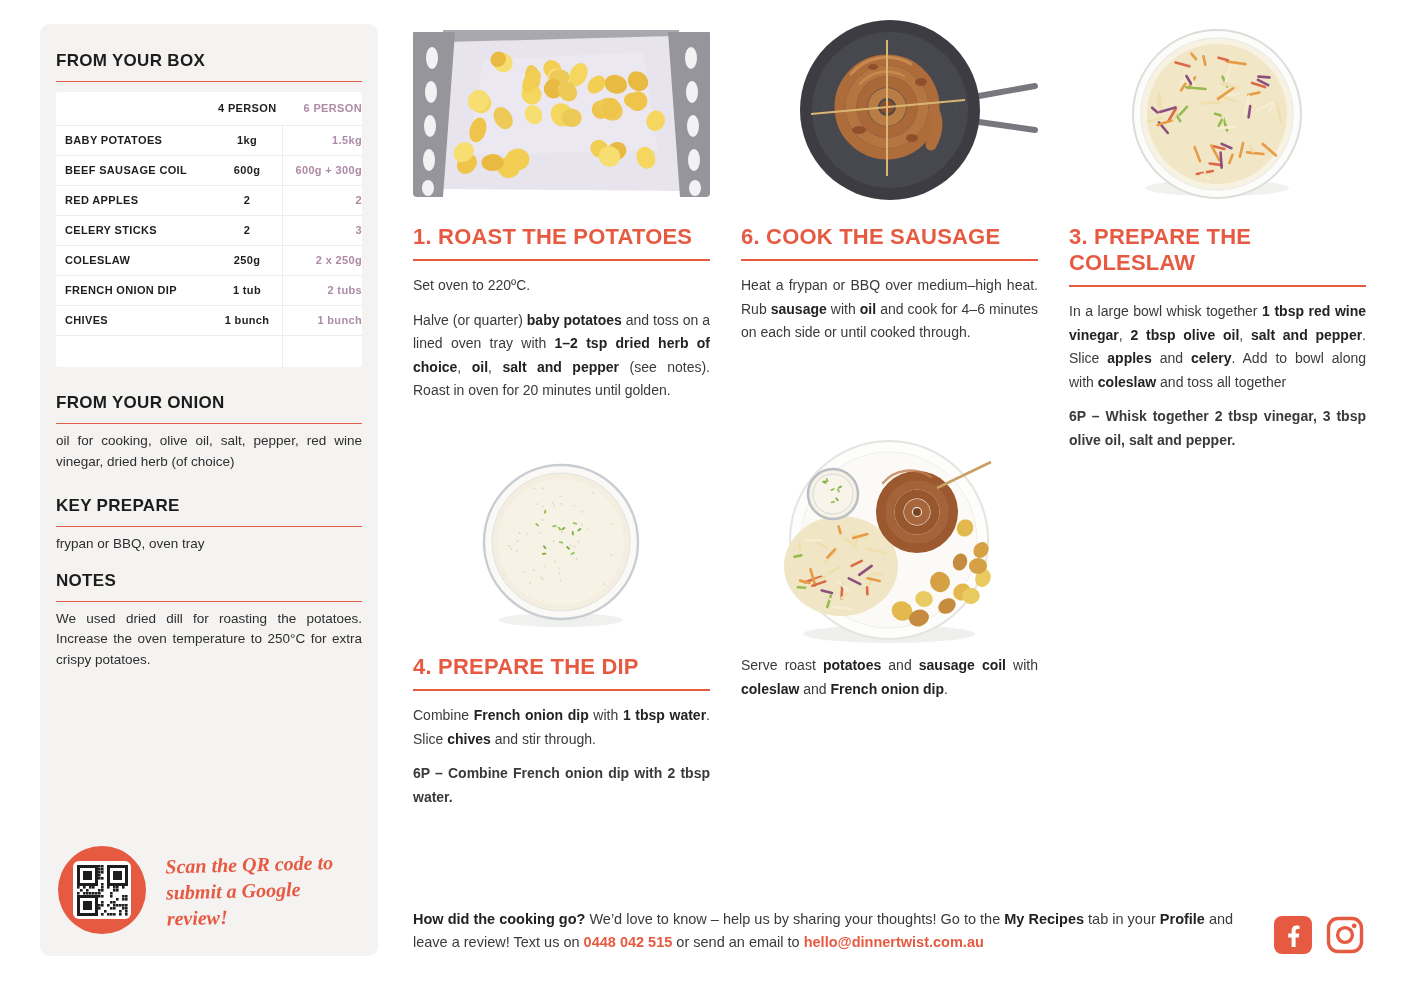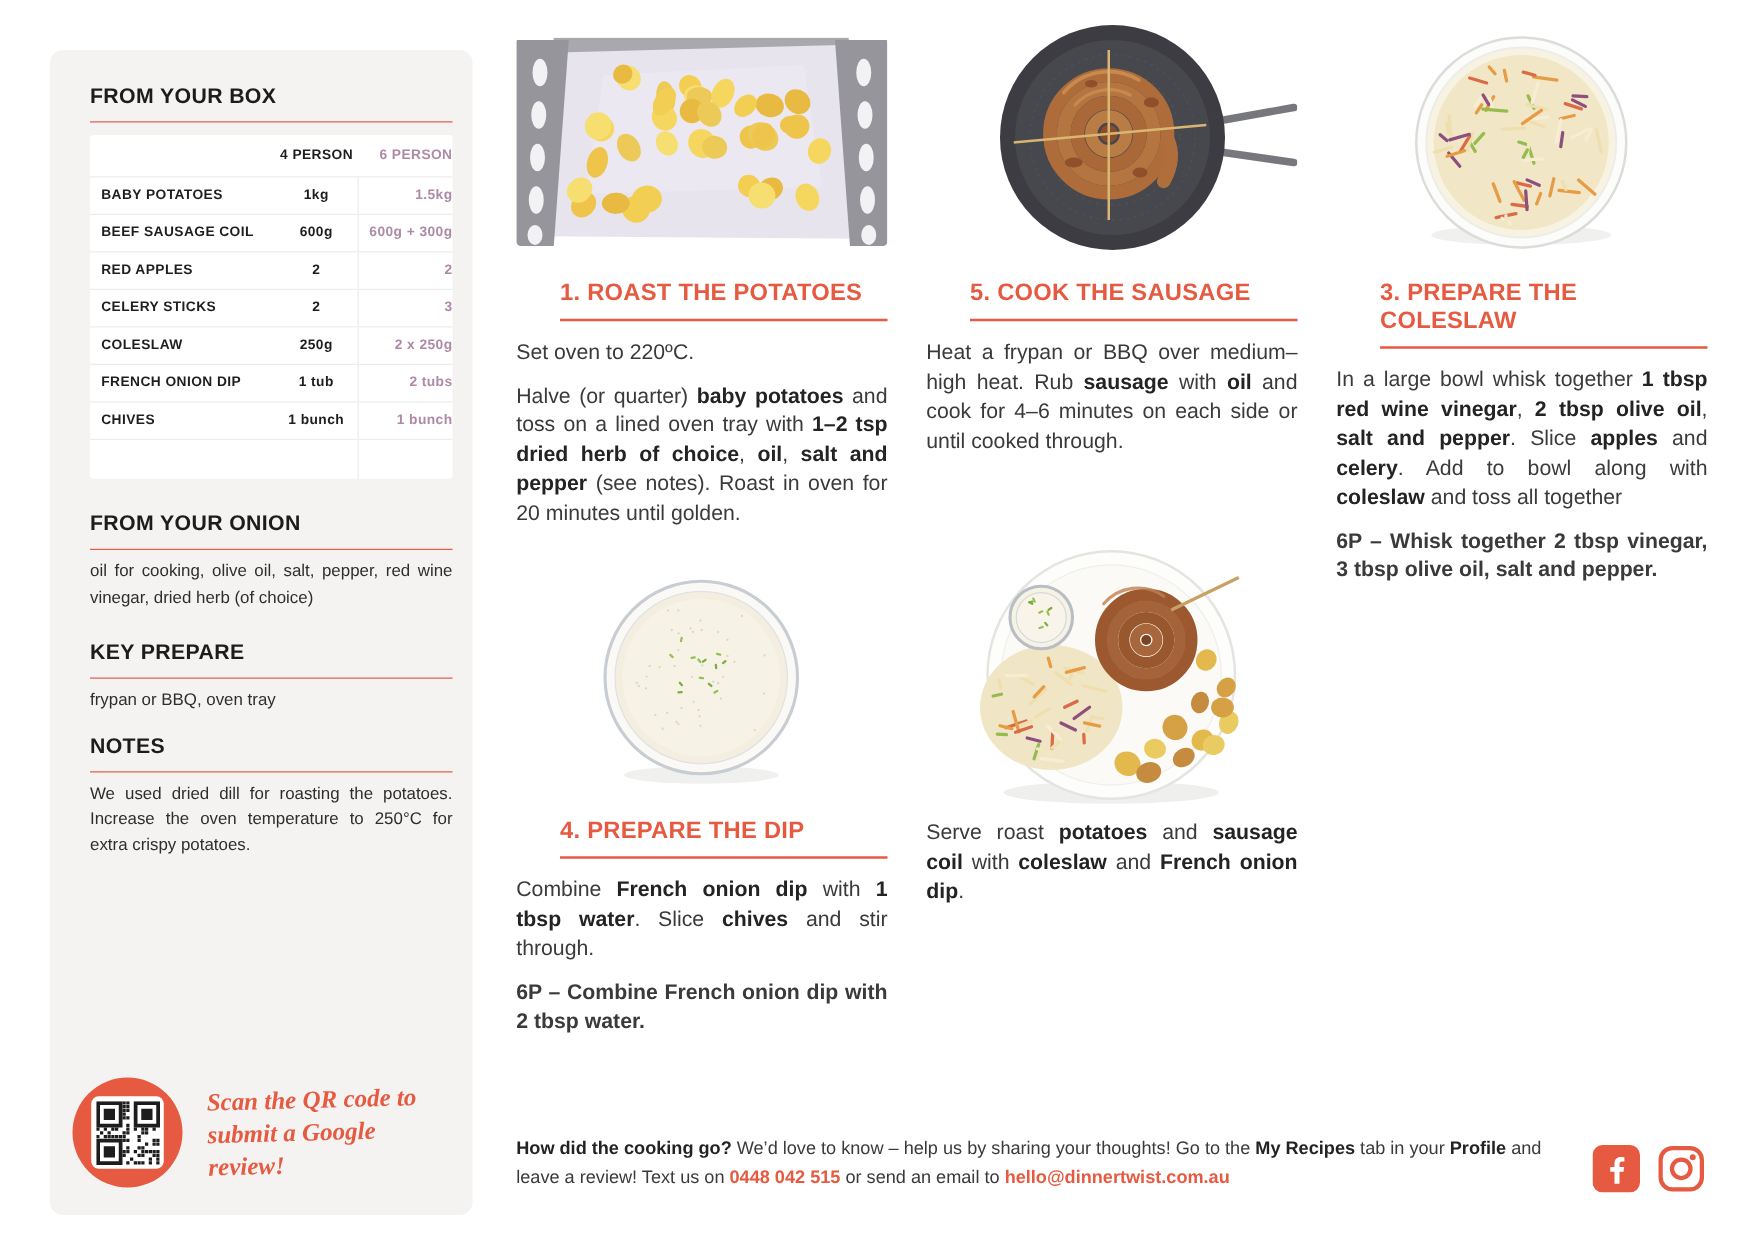--- a/index.html
+++ b/index.html
@@ -15,23 +15,23 @@
   body{
     position:relative;
     width:1403px;height:992px;
     background:#fff;
     font-family:"Liberation Sans","DejaVu Sans",sans-serif;
     color:var(--body);
     overflow:hidden;
   }
   
   .sidebar{
-    position:absolute;left:40px;top:40px;width:338px;height:932px;
+    position:absolute;left:40px;top:24px;width:338px;height:932px;
     background:var(--sidebar-bg);border-radius:10px;
-    padding:27px 16px 0 32px;
+    padding:27px 16px 0 16px;
   }
   .sb-h{
     font-size:17px;font-weight:700;color:var(--ink);letter-spacing:.3px;
     padding-bottom:10px;border-bottom:1px solid #E2604A;
   }
   .sb-text{
     font-size:13.5px;line-height:20.5px;color:#2E2E2E;
     text-align:justify;margin-top:7px;
   }
   .mt{margin-top:26px;}
@@ -74,25 +74,25 @@
   .ph3{left:1069px;top:26px;width:297px;height:178px;}
   .ph4{left:413px;top:452px;width:297px;height:184px;}
   .ph5{left:741px;top:436px;width:297px;height:214px;}
   .step-text{position:absolute;width:297px;}
   .st1{left:413px;top:224px;}
   .st2{left:741px;top:224px;}
   .st3{left:1069px;top:224px;}
   .st4{left:413px;top:654px;}
   .st5{left:741px;top:654px;}
   .step-h{
-    color:var(--orange);font-size:19px;font-weight:700;letter-spacing:.2px;
-    padding-bottom:9px;border-bottom:2px solid var(--orange);margin-bottom:13px;margin-left:35px;
+    color:var(--orange);font-size:22px;font-weight:700;letter-spacing:.2px;
+    padding-bottom:9px;border-bottom:2px solid var(--orange);margin-bottom:13px;
   }
   .step-text p{
-    font-size:17px;line-height:23.5px;text-align:justify;
+    font-size:14px;line-height:23.5px;text-align:justify;
     color:var(--body);margin-bottom:11px;
   }
   .step-text .b, .footer-msg .b{font-weight:700;color:#232323;}
   .sixp{color:var(--mauve);font-weight:700;}
   .c-orange{color:var(--orange) !important;}
   
   .footer-msg{
     position:absolute;left:413px;top:908px;width:852px;
     font-size:14.5px;line-height:23px;color:var(--body);
   }
@@ -572,21 +572,21 @@
   </svg>
 </div>
 
 <section class="step-text st1">
   <h3 class="step-h">1. ROAST THE POTATOES</h3>
   <p><span>Set oven to 220ºC.</span></p>
   <p><span>Halve (or quarter) </span><span class="b">baby potatoes</span><span> and toss on a lined oven tray with </span><span class="b">1–2 tsp dried herb of choice</span><span>, </span><span class="b">oil</span><span>, </span><span class="b">salt and pepper</span><span> (see notes). Roast in oven for 20 minutes until golden.</span></p>
 </section>
 
 <section class="step-text st2">
-  <h3 class="step-h">5. COOK THE SAUSAGE</h3>
+  <h3 class="step-h">6. COOK THE SAUSAGE</h3>
   <p><span>Heat a frypan or BBQ over medium–high heat. Rub </span><span class="b">sausage</span><span> with </span><span class="b">oil</span><span> and cook for 4–6 minutes on each side or until cooked through.</span></p>
 </section>
 
 <section class="step-text st3">
   <h3 class="step-h">3. PREPARE THE COLESLAW</h3>
   <p><span>In a large bowl whisk together </span><span class="b">1 tbsp red wine vinegar</span><span>, </span><span class="b">2 tbsp olive oil</span><span>, </span><span class="b">salt and pepper</span><span>. Slice </span><span class="b">apples</span><span> and </span><span class="b">celery</span><span>. Add to bowl along with </span><span class="b">coleslaw</span><span> and toss all together</span></p>
   <p class="sixp">6P – Whisk together 2 tbsp vinegar, 3 tbsp olive oil, salt and pepper.</p>
 </section>
 
 <section class="step-text st4">

